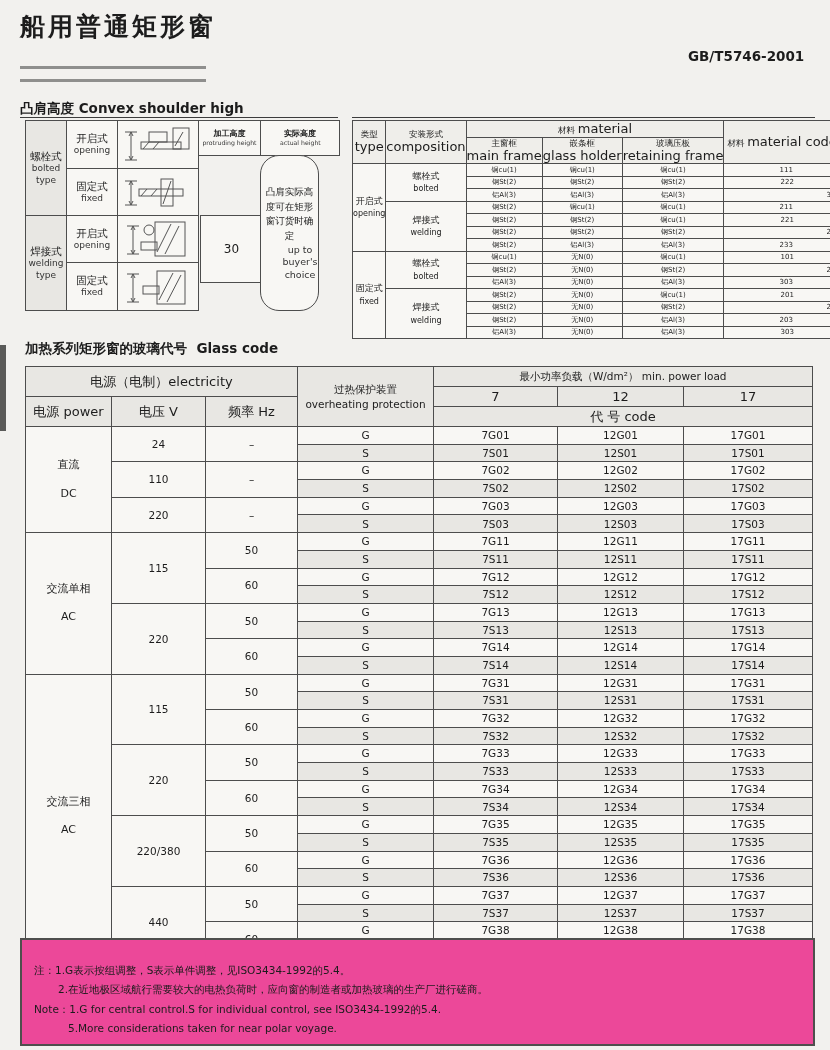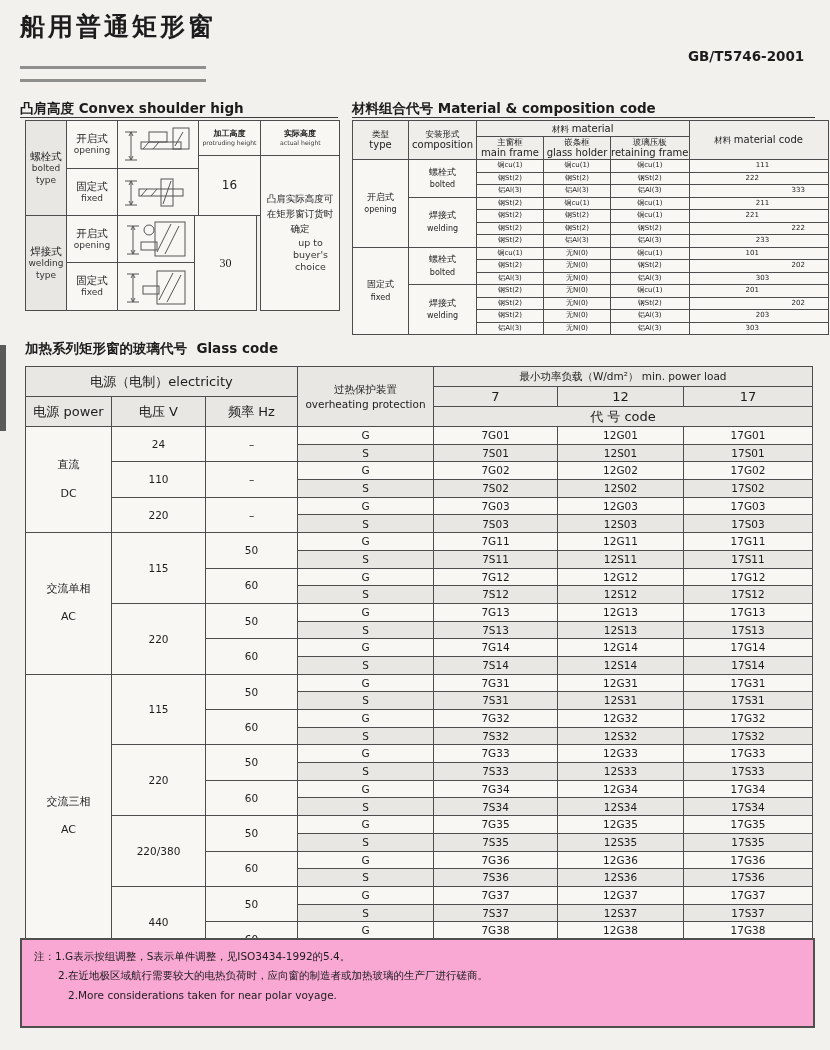--- a/index.html
+++ b/index.html
@@ -31,21 +31,21 @@
   .cvx-act{padding:3px;}
   .cvx-act .zh{font-size:9.5px;line-height:1.55;}
   .cvx-act .en{font-size:9.5px;line-height:1.3;}
   .cvx-draw svg{display:block;}
 
   
   #material-table{position:absolute;left:352px;top:120px;border-collapse:collapse;table-layout:fixed;background:#f8f7f4;}
   #material-table td,#material-table th{border:1px solid #4d4d4d;overflow:hidden;white-space:nowrap;
     font-weight:normal;text-align:center;padding:0;}
   #material-table th{background:#efeeea;font-size:8.5px;line-height:1.2;}
-  #material-table th .en{font-size:10px;}
+  #material-table th .en{font-size:13px;}
   #material-table td{font-size:7px;height:11.5px;line-height:1;}
   #material-table .grp{font-size:9px;line-height:1.5;background:#f8f7f4;}
   #material-table .grp .en{font-size:8px;}
   .code-pos-0{text-align:left;padding-left:8px !important;}
   .code-pos-1{text-align:left !important;padding-left:56px !important;}
   .code-pos-2{text-align:left !important;padding-left:102px !important;}
 
   
   #glass-table{position:absolute;left:25px;top:366px;border-collapse:collapse;table-layout:fixed;background:#f8f7f4;}
   #glass-table td,#glass-table th{border:1px solid #4d4d4d;font-weight:normal;text-align:center;
@@ -55,22 +55,22 @@
   #glass-table tr.hr1{height:20px;} #glass-table tr.hr2{height:10px;}
   #glass-table tr.hr3{height:10px;} #glass-table tr.hr4{height:20px;}
   #glass-table tbody td{font-size:10.5px;height:16.7px;line-height:1;}
   #glass-table td.shade{background:#e8e7e3;}
   #glass-table td.pwr div{line-height:1.1;}
   #glass-table td.pwr{font-size:11px;}
   #glass-table td.pwr .gap{height:16px;}
   .prot-hdr{line-height:1.35 !important;white-space:normal !important;margin-top:40px;}
 
   
-  #notes{position:absolute;left:20px;top:938px;width:795px;height:90px;box-sizing:border-box;
-    border:2px solid #4f4f4d;background:#f9a8d4;padding:7px 12px;font-size:10.5px;line-height:1.85;}
+  #notes{position:absolute;left:20px;top:938px;width:795px;height:108px;box-sizing:border-box;
+    border:2px solid #4f4f4d;background:#ec4899;padding:21px 12px;font-size:10.5px;line-height:1.85;}
   #notes .ind{padding-left:24px;}
   #notes .ind2{padding-left:34px;}
 
   .artifact{position:absolute;left:0;top:345px;width:6px;height:86px;background:#5a5a58;}
 </style>
 </head>
 <body>
 
 <div id="page">
 
@@ -165,32 +165,27 @@
     </div>
 
     <div class="cvx-cell cvx-hdr" style="left:173px;top:0;width:63px;height:36px;">
       <span class="zh">加工高度</span>
       <span class="en">protruding height</span>
     </div>
     <div class="cvx-cell cvx-hdr" style="left:235px;top:0;width:80px;height:36px;">
       <span class="zh">实际高度</span>
       <span class="en">actual height</span>
     </div>
-    <div class="cvx-cell cvx-num" style="left:173px;top:35px;width:63px;height:61px;">16</div>
-    <div class="cvx-cell cvx-num" style="left:169px;top:95px;width:63px;height:96px;font-family:Liberation Serif, serif;">30</div>
-    <div class="cvx-cell cvx-act" style="left:235px;top:35px;width:80px;height:156px;">
+    <div class="cvx-cell cvx-num" style="left:175px;top:95px;width:63px;height:68px;">30</div>
+    <div class="cvx-cell cvx-act" style="left:235px;top:35px;width:59px;height:156px;border-radius:19px;">
       <span class="zh" style="white-space:normal;">凸肩实际高度可在矩形窗订货时确定</span>
       <span class="en" style="white-space:normal;margin-left:21px;">up to buyer's choice</span>
     </div>
   </div>
 
-  <div class="sect-title" style="left:352px;top:100px;">
-    <span>材料组合代号</span>
-    <span class="en">Material &amp; composition code</span>
-  </div>
   <div class="rule" style="left:352px;top:117px;width:463px;"></div>
 
   <table id="material-table">
     <colgroup>
       <col style="width:56px">
         <col style="width:68px">
         <col style="width:67px">
       <col style="width:67px">
         <col style="width:66px">
         <col style="width:139px">
@@ -588,17 +583,18 @@
           <td class="shade">7S38</td>
           <td class="shade">12S38</td>
           <td class="shade">17S38</td>
         </tr>
       </tbody>
   </table>
 
   <div id="notes">
     <div>注：1.G表示按组调整，S表示单件调整，见ISO3434-1992的5.4。</div>
     <div class="ind">2.在近地极区域航行需要较大的电热负荷时，应向窗的制造者或加热玻璃的生产厂进行磋商。</div>
-    <div class="ind2">2.More considerations taken for near polar voyage.</div>
+    <div>Note：1.G for central control.S for individual control, see ISO3434-1992的5.4.</div>
+    <div class="ind2">5.More considerations taken for near polar voyage.</div>
   </div>
 
   <div class="artifact"></div>
 </div>
 
 </body></html>

